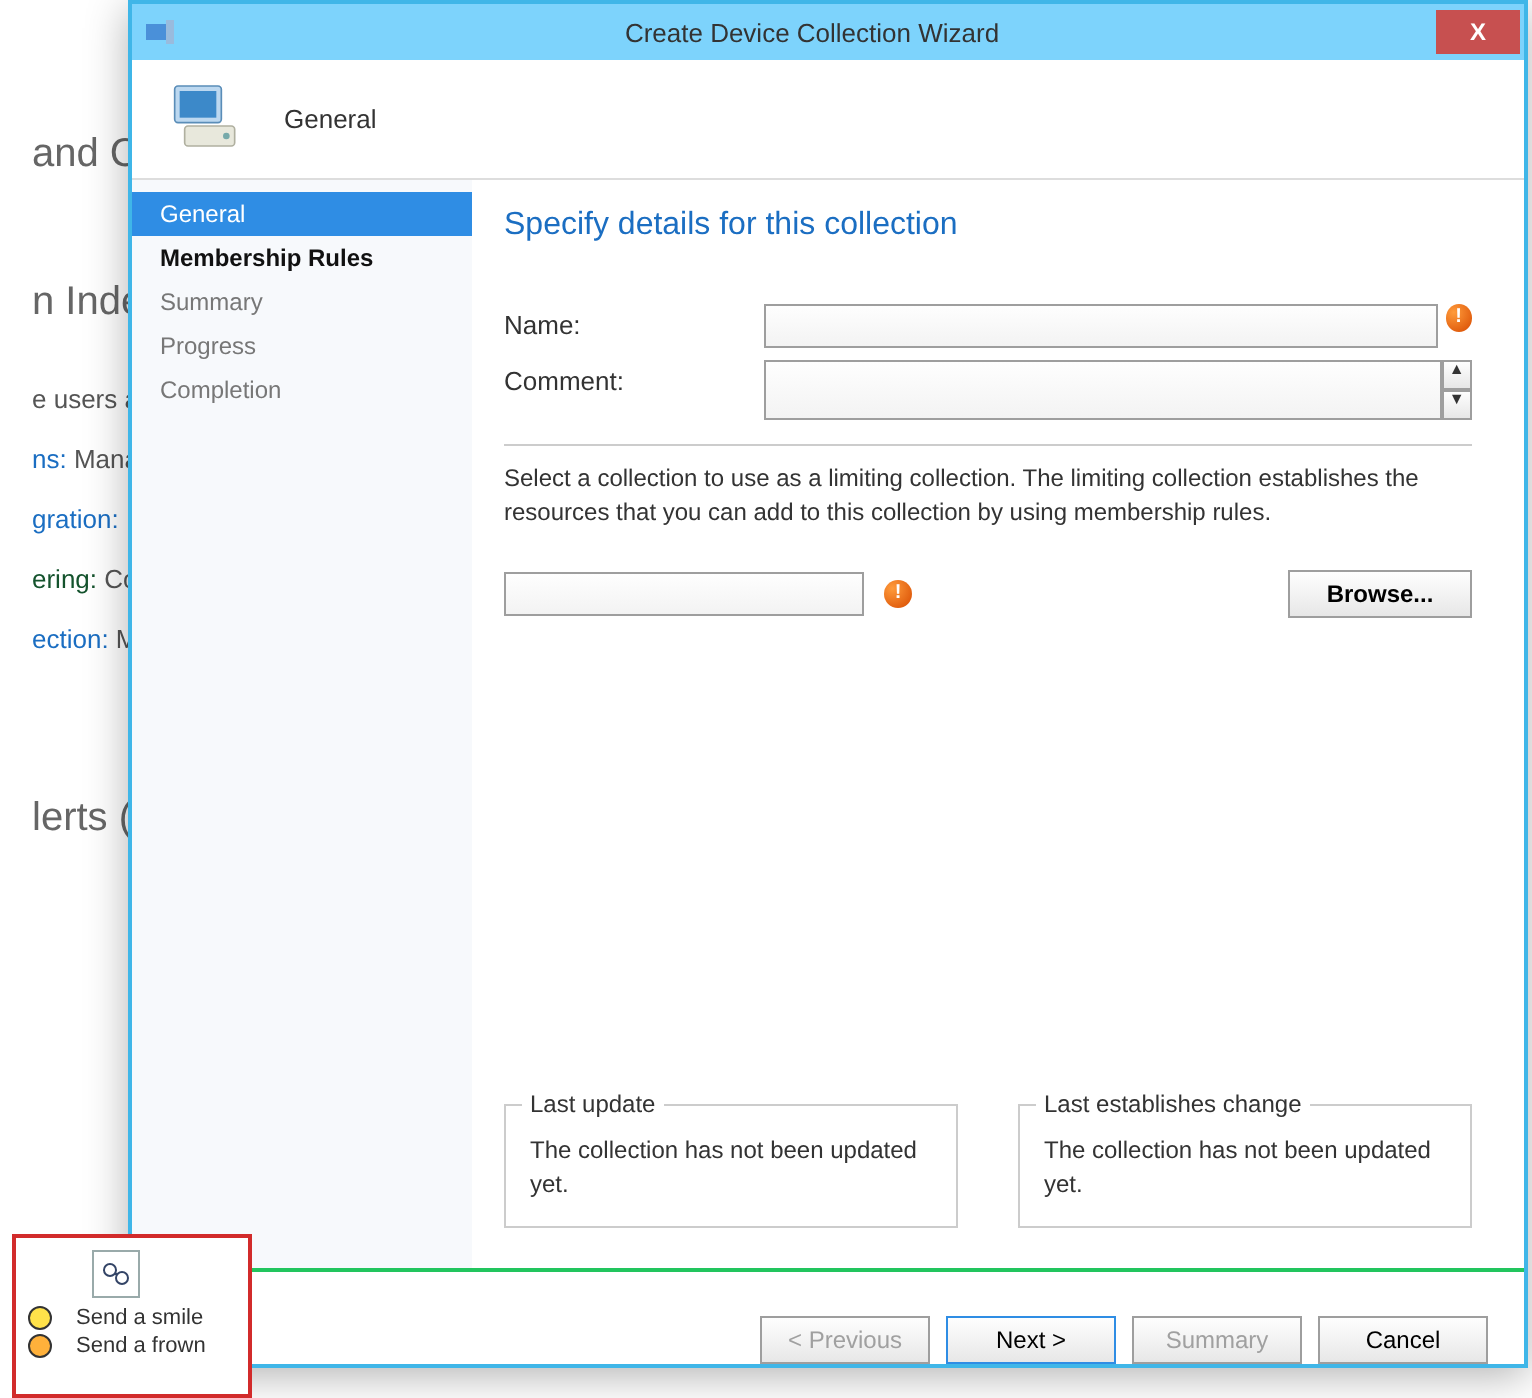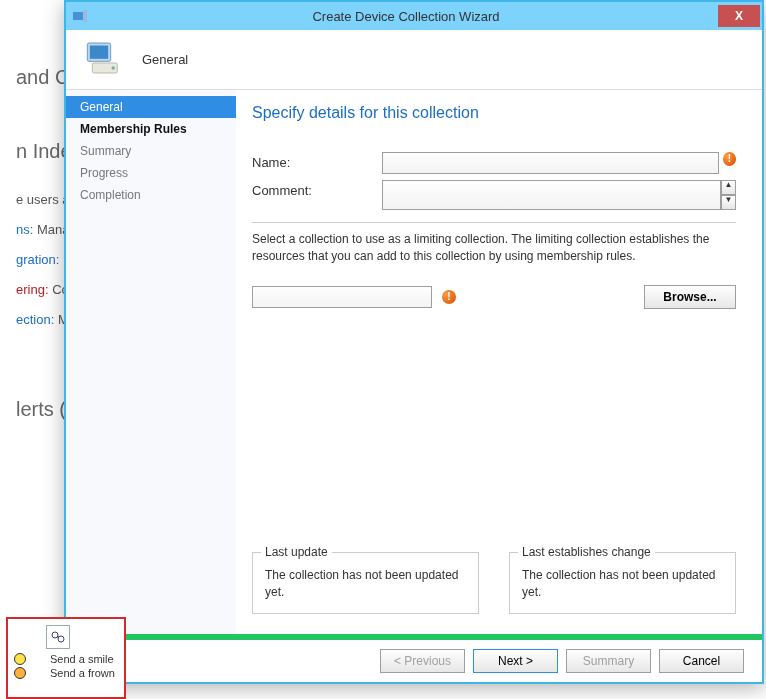--- a/index.html
+++ b/index.html
@@ -44,41 +44,41 @@
     .limiting-input { width: 180px; height: 22px; border: 1px solid #9e9e9e; background: linear-gradient(#fefefe, #f3f3f3); }
     .browse-btn { width: 92px; height: 24px; border: 1px solid #9e9e9e; background: linear-gradient(#fefefe, #e7e7e7); font-size: 12px; cursor: pointer; font-weight: bold; }
 
     .spacer { flex: 1; }
 
     .groupboxes { display: flex; gap: 30px; margin-top: auto; margin-bottom: 10px; }
     .groupbox { flex: 1; border: 1px solid #ccc; padding: 14px 12px 12px; position: relative; }
     .group-legend { position: absolute; top: -8px; left: 8px; background: #fff; padding: 0 4px; font-size: 12px; }
     .group-text { font-size: 12px; line-height: 1.4; }
 
-    .footer { height: 48px; border-top: 6px solid #22c55e; display: flex; align-items: center; justify-content: flex-end; gap: 8px; padding: 0 18px; }
+    .footer { height: 48px; border-top: 2px solid #22c55e; display: flex; align-items: flex-end; justify-content: flex-end; gap: 8px; padding: 0 18px; }
     .wiz-btn { width: 85px; height: 24px; border: 1px solid #9e9e9e; background: linear-gradient(#fefefe, #e7e7e7); font-size: 12px; cursor: pointer; }
     .wiz-btn.primary { border: 1px solid #2f8de4; }
     .wiz-btn:disabled { color: #a0a0a0; cursor: default; }
 
     .feedback-box { position: absolute; left: 6px; bottom: 0; width: 120px; height: 82px; border: 2px solid #d22b2b; background: #fff; padding: 6px; }
     .feedback-icon-box { width: 24px; height: 24px; border: 1px solid #9aa; display: flex; align-items: center; justify-content: center; margin-bottom: 4px; margin-left: 32px; }
-    .fb-row { display: flex; align-items: center; gap: 24px; font-size: 11px; margin-bottom: 2px; }
+    .fb-row { display: flex; align-items: center; gap: 12px; font-size: 11px; margin-bottom: 2px; }
     .face { width: 12px; height: 12px; border-radius: 50%; border: 1px solid #333; display: inline-block; position: relative; }
     .face.smile { background: #ffe24a; }
     .face.frown { background: #ffb13b; }
   </style>
 </head>
 <body>
 
 <div class="bg-text bg-heading" style="top:66px; left:0;">and Co</div>
 <div class="bg-text bg-heading" style="top:140px; left:0;">n Inde</div>
 <div class="bg-text" style="top:192px; left:0;">e users and</div>
 <div class="bg-text" style="top:222px; left:0;"><span style="color:#1b6ec2">ns:</span><span> Manage</span></div>
 <div class="bg-text" style="top:252px; left:0;"><span style="color:#1b6ec2">gration:</span><span> Ma</span></div>
-<div class="bg-text" style="top:282px; left:0;"><span style="color:#b91c1c">ering:</span><span> Confi</span></div>
+<div class="bg-text" style="top:282px; left:0;"><span style="color:#14532d">ering:</span><span> Confi</span></div>
 <div class="bg-text" style="top:312px; left:0;"><span style="color:#1b6ec2">ection:</span><span> Ma</span></div>
 <div class="bg-text bg-heading" style="top:398px; left:0;">lerts (0)</div>
 
 <div class="window">
   <div class="titlebar">
     <span class="title-icon">
       <svg viewBox="0 0 16 16">
           <rect x="1" y="4" width="10" height="8" fill="#4a90d9"></rect>
           <rect x="11" y="2" width="4" height="12" fill="#9bd"></rect>
         </svg>

